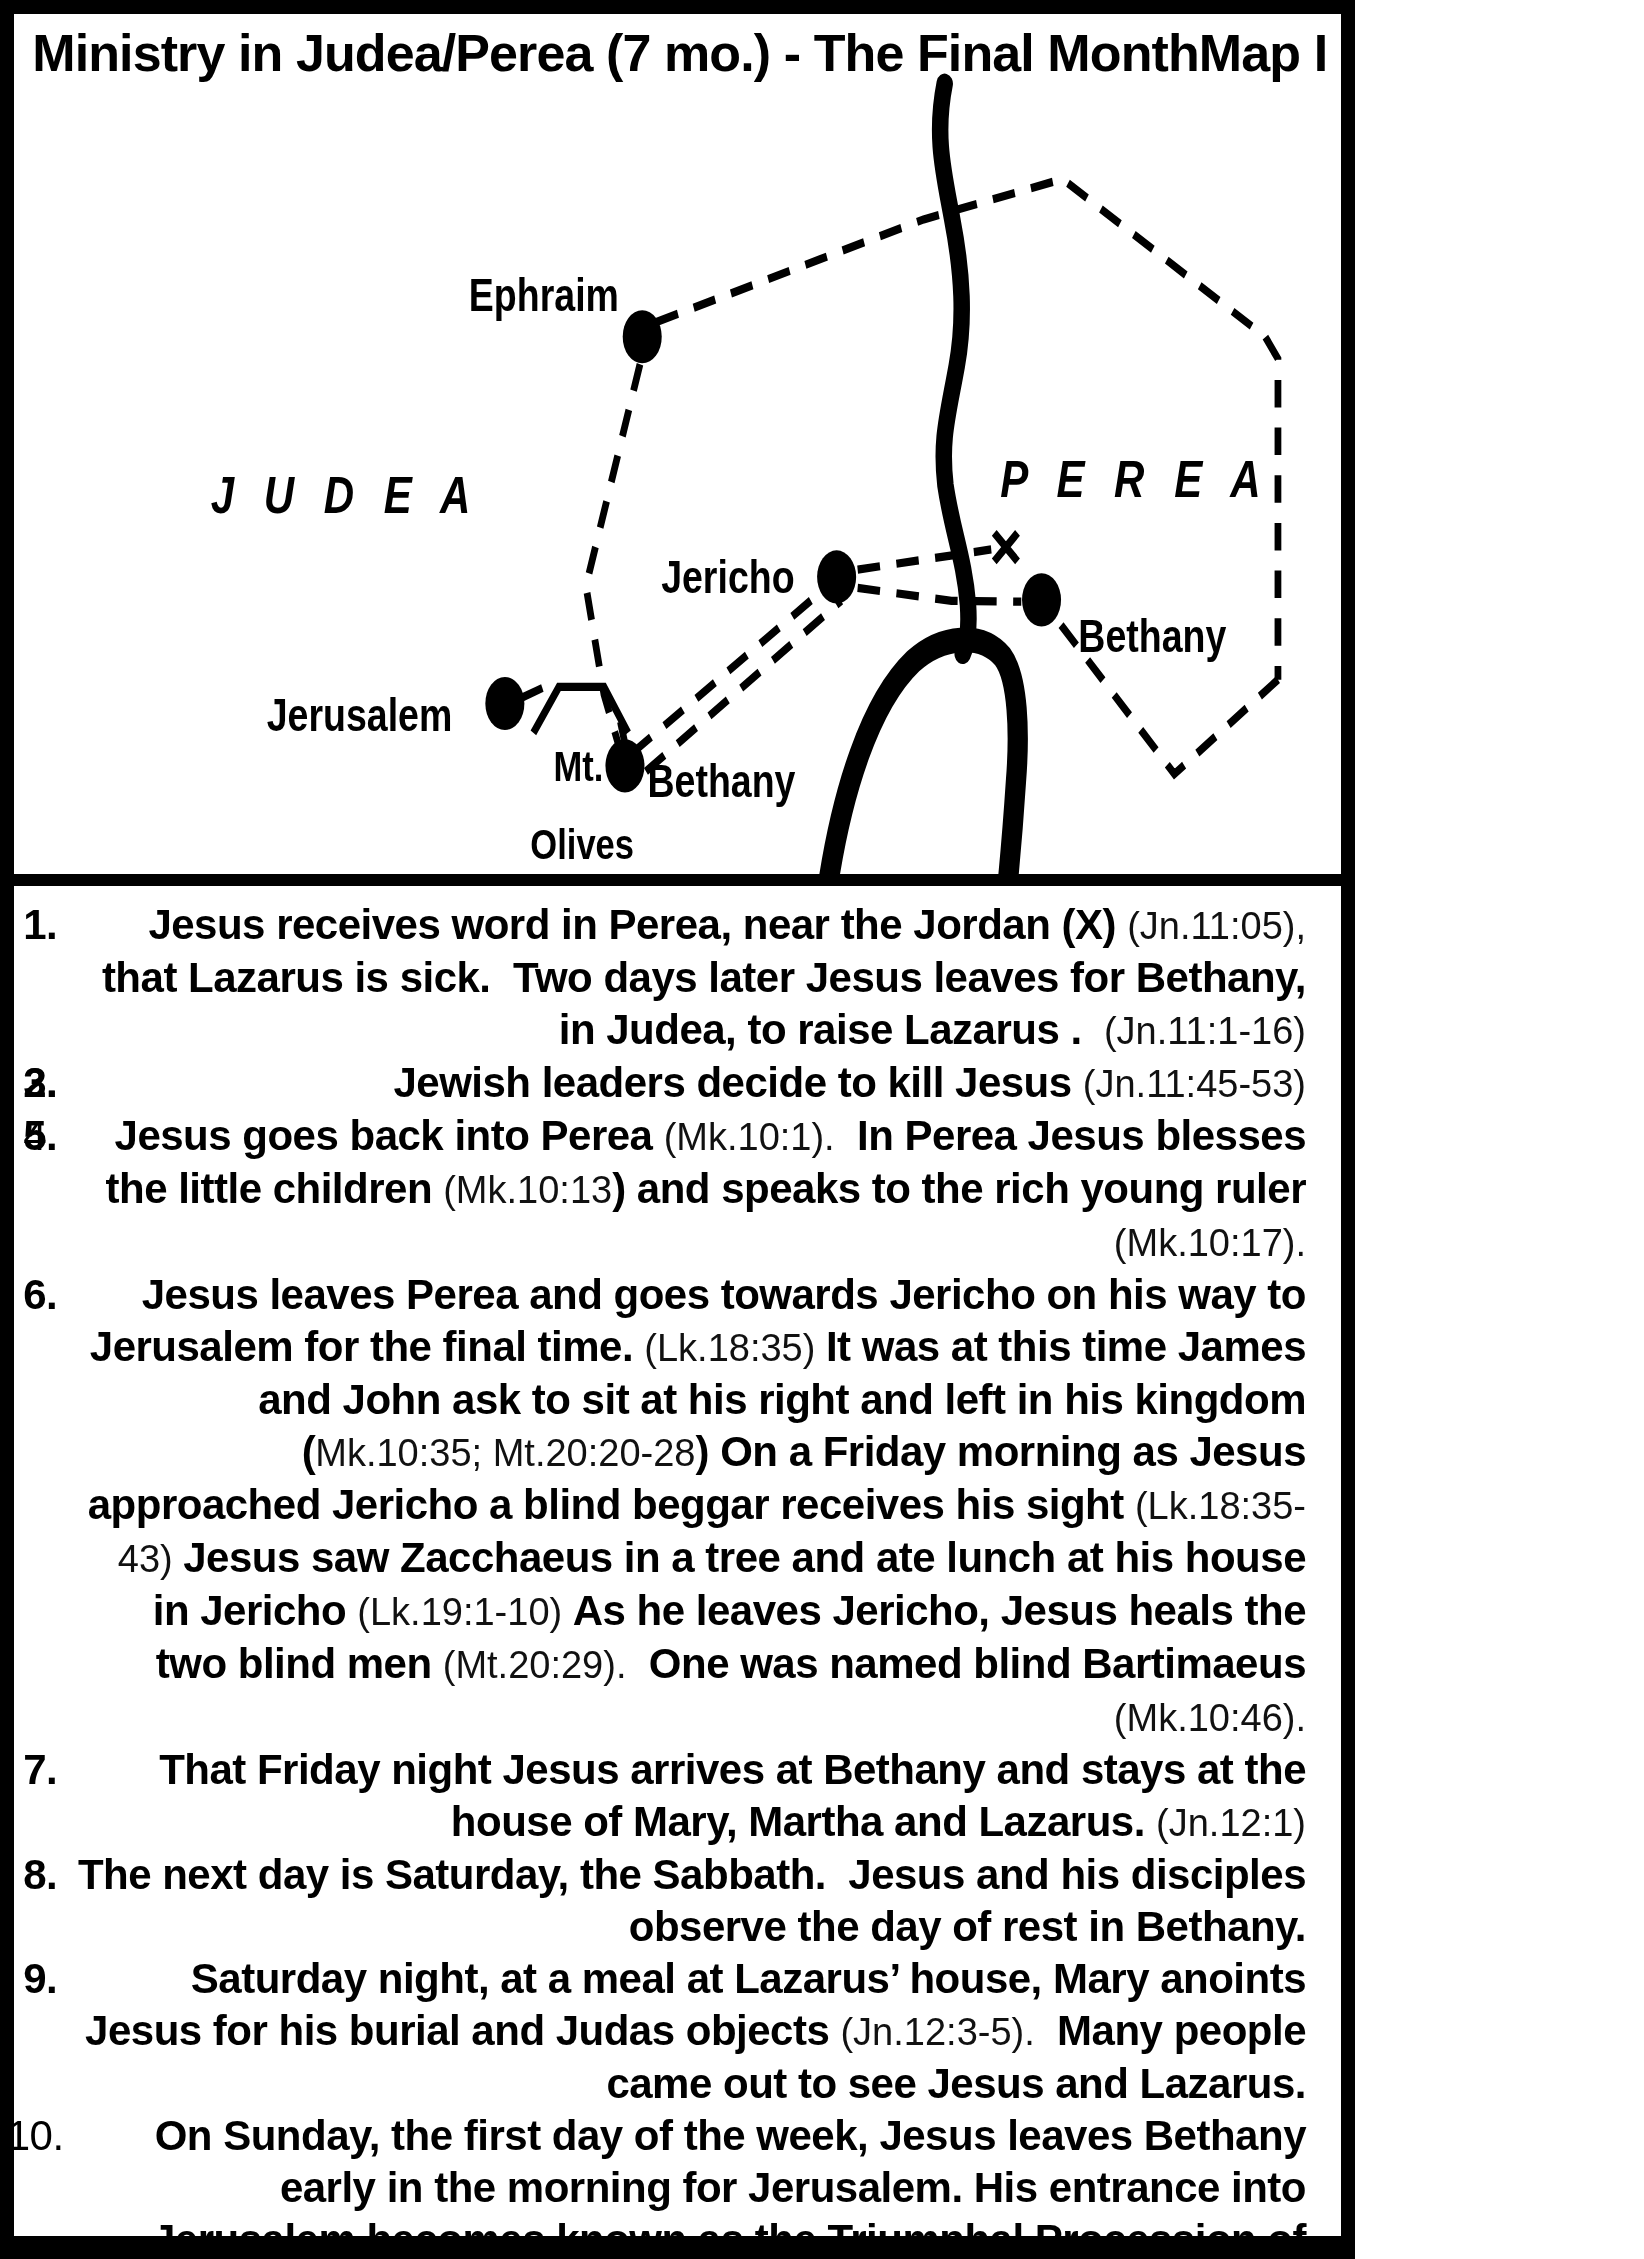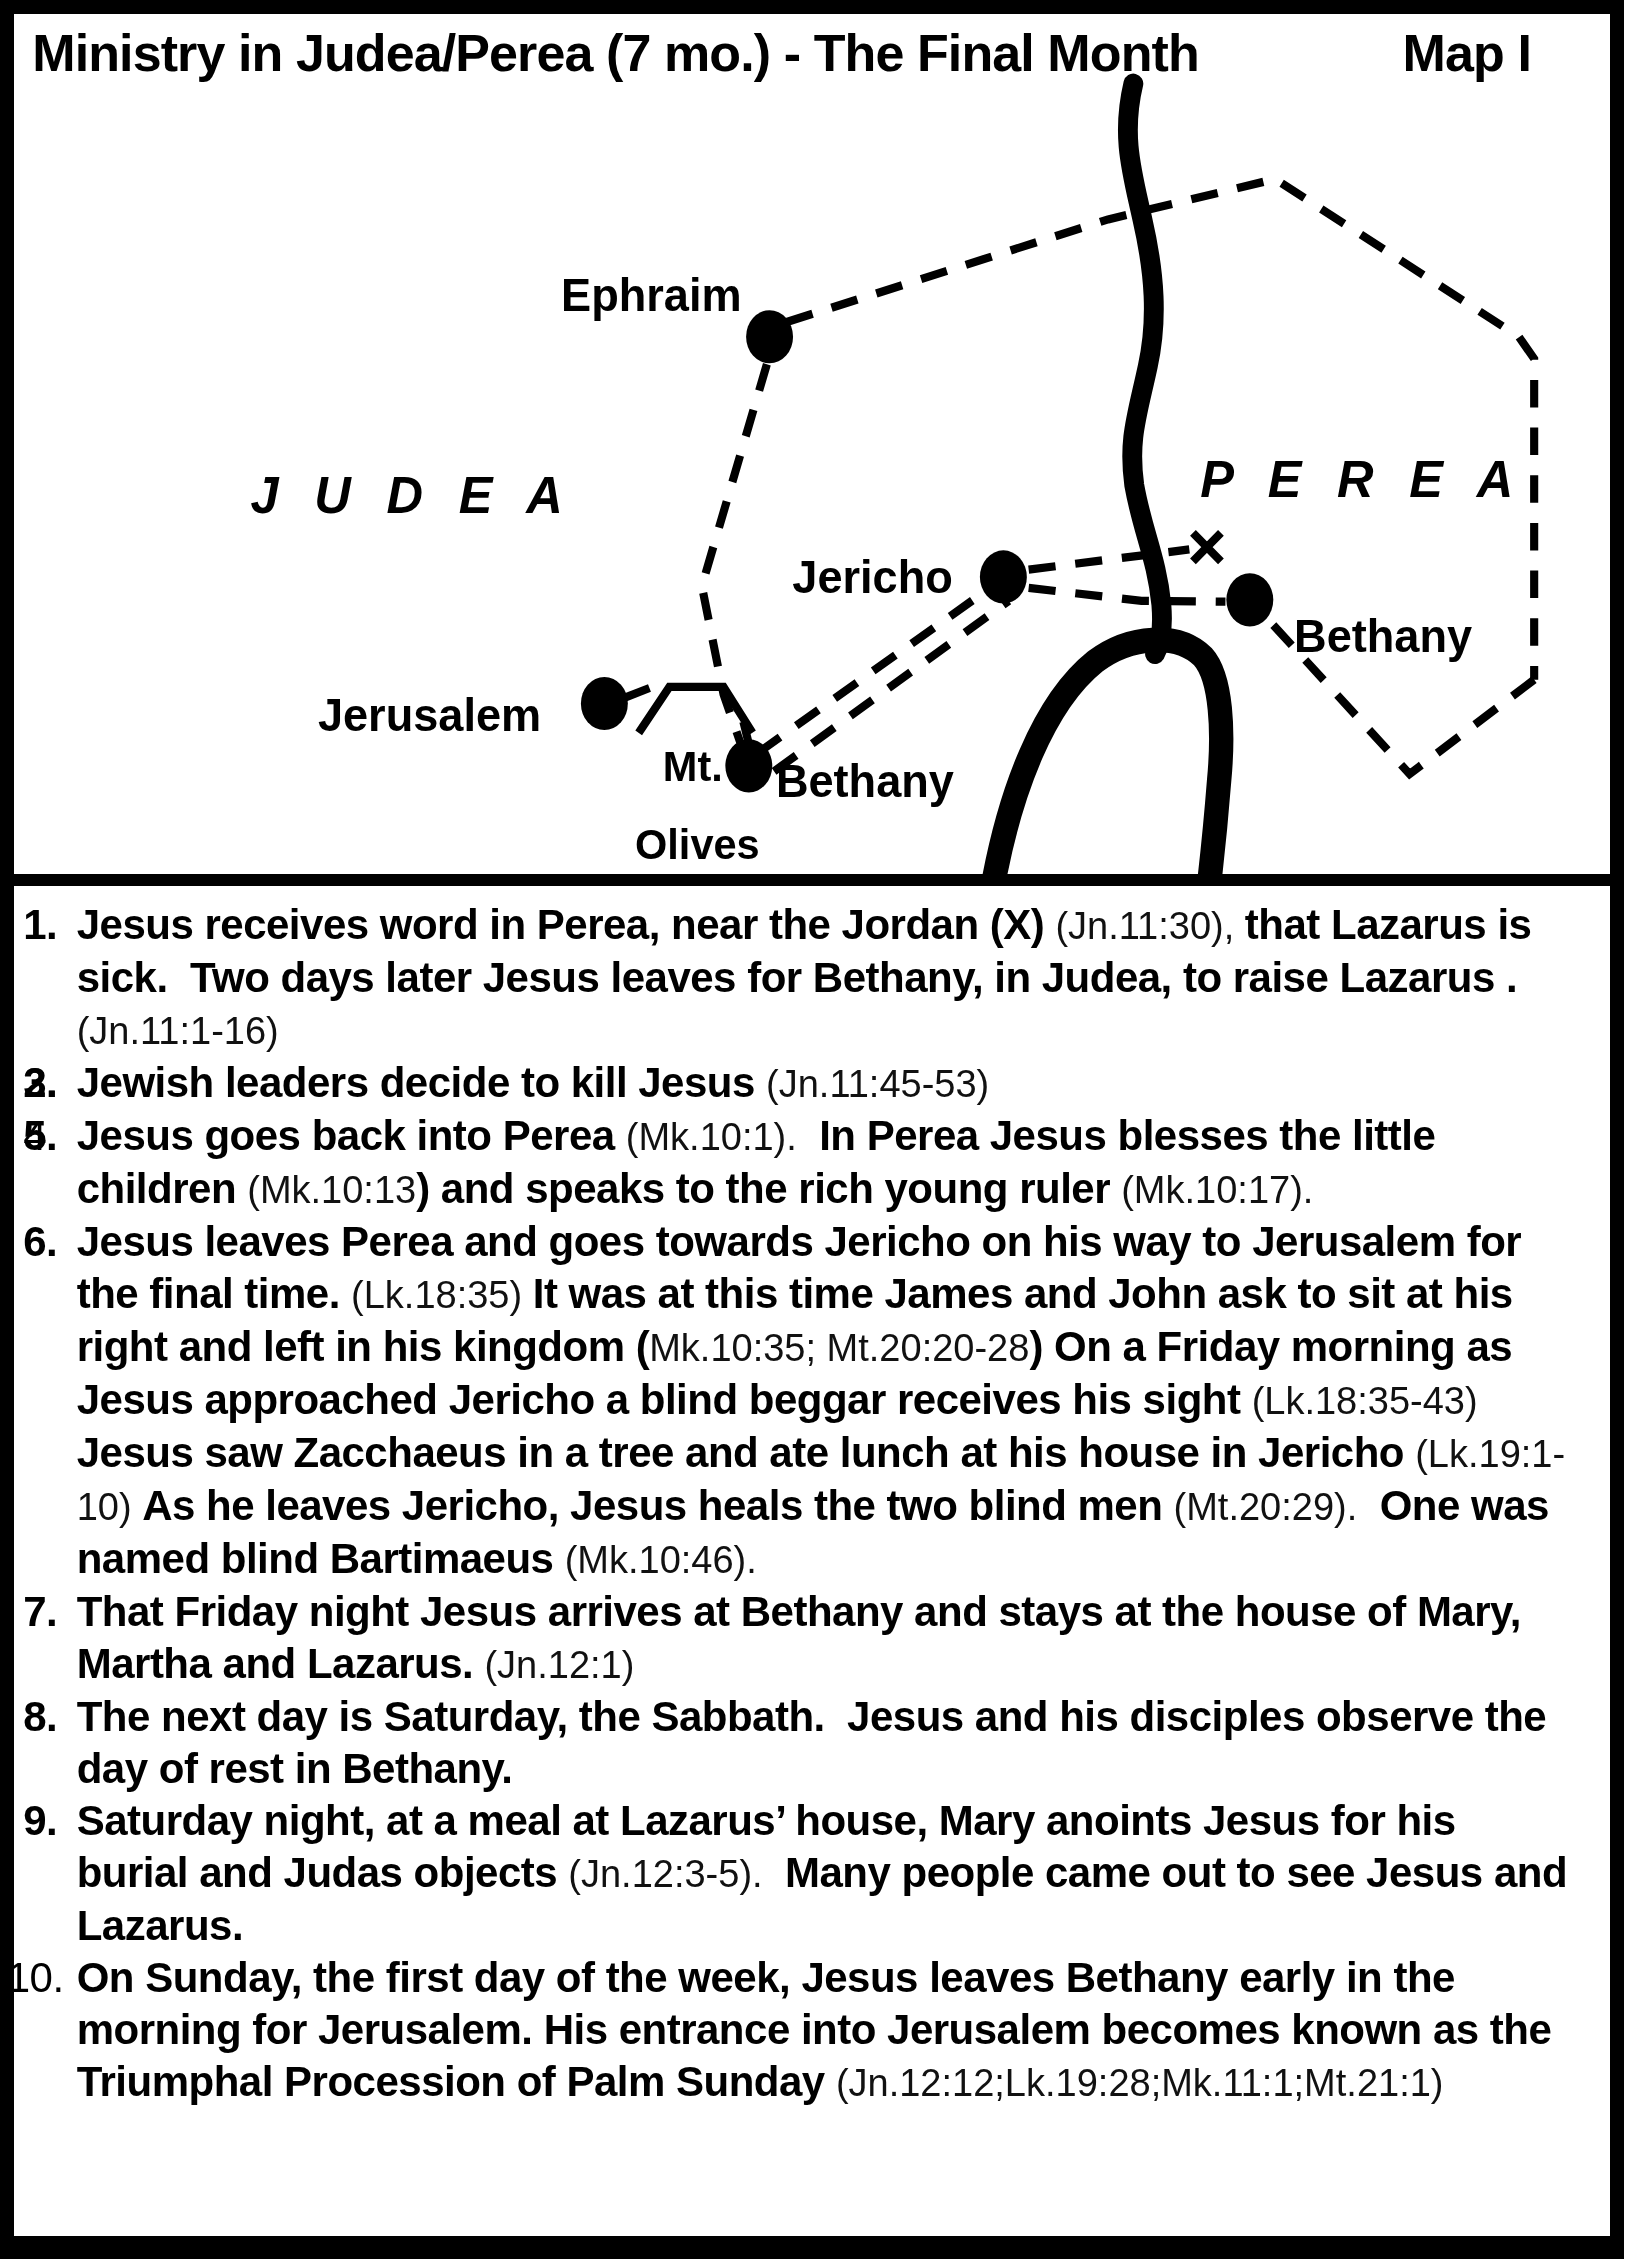--- a/index.html
+++ b/index.html
@@ -1,18 +1,18 @@
 <!DOCTYPE html>
 <html style="font-size:14.6px"><head>
 <meta charset="utf-8">
 <style>
   html,body{margin:0;padding:0;background:#fff;}
-  .page{box-sizing:border-box;width:1624px;height:2260px;background:#fff;
+  .page{box-sizing:border-box;width:1355px;height:2260px;background:#fff;
         border:14.6px solid #000;border-bottom-width:24px;
-        font-family:"Liberation Sans",sans-serif;color:#000;overflow:hidden;}
+        font-family:"Liberation Sans",sans-serif;color:#000;overflow:hidden;text-align:right;}
   .map-panel{position:relative;box-sizing:border-box;height:872px;border-bottom:12.8px solid #000;overflow:hidden;}
   .title-row{position:absolute;top:9.1px;left:18.3px;right:79px;display:flex;justify-content:space-between;
              font-size:52px;font-weight:bold;letter-spacing:-0.9px;white-space:nowrap;z-index:2;}
   svg.mapsvg{position:absolute;left:0;top:0;width:100%;height:100%;}
   svg.mapsvg text{font-family:"Liberation Sans",sans-serif;font-weight:bold;fill:#000;}
   svg.mapsvg text.city{font-size:50px;}
   svg.mapsvg text.region{font-size:56px;font-style:italic;letter-spacing:12px;}
   svg.mapsvg text.mount{font-size:46px;text-anchor:middle;}
   .water{fill:none;stroke:#000;stroke-linecap:round;}
   .dash{fill:none;stroke:#000;stroke-width:9;stroke-dasharray:30 22;}
@@ -72,21 +72,21 @@
           <text x="600" y="798" text-anchor="end" class="city">Jerusalem</text>
           <ellipse cx="830" cy="836" rx="26" ry="29" fill="#000000"></ellipse>
           <text x="860" y="870" text-anchor="start" class="city">Bethany</text>
           <text x="768" y="853" class="mount">Mt.</text>
           <text x="773" y="938" class="mount">Olives</text>
         </g>
     </svg>
   </div>
 
   <div class="events" id="events">
-      <div class="event"><span class="num">1.</span><span><span>Jesus receives word in Perea, near the Jordan (X) </span><span class="ref">(Jn.11:30), </span><span>that Lazarus is sick.&nbsp; Two days later Jesus leaves for Bethany, in Judea, to raise Lazarus .&nbsp; </span><span class="ref">(Jn.11:1-16)</span></span></div>
+      <div class="event"><span class="num">1.</span><span><span>Jesus receives word in Perea, near the Jordan (X) </span><span class="ref">(Jn.11:05), </span><span>that Lazarus is sick.&nbsp; Two days later Jesus leaves for Bethany, in Judea, to raise Lazarus .&nbsp; </span><span class="ref">(Jn.11:1-16)</span></span></div>
       <div class="event"><span class="num">2.</span></div>
       <div class="event"><span class="num">3.</span><span><span>Jewish leaders decide to kill Jesus </span><span class="ref">(Jn.11:45-53)</span></span></div>
       <div class="event"><span class="num thin">4.</span></div>
       <div class="event"><span class="num">5.</span><span><span>Jesus goes back into Perea </span><span class="ref">(Mk.10:1).</span><span>&nbsp; In Perea Jesus blesses the little children </span><span class="ref">(Mk.10:13</span><span>) and speaks to the rich young ruler </span><span class="ref">(Mk.10:17).</span></span></div>
       <div class="event"><span class="num">6.</span><span><span>Jesus leaves Perea and goes towards Jericho on his way to Jerusalem for the final time. </span><span class="ref">(Lk.18:35) </span><span>It was at this time James and John ask to sit at his right and left in his kingdom (</span><span class="ref">Mk.10:35; Mt.20:20-28</span><span>) On a Friday morning as Jesus approached Jericho a blind beggar receives his sight </span><span class="ref">(Lk.18:35-43) </span><span>Jesus saw Zacchaeus in a tree and ate lunch at his house in Jericho </span><span class="ref">(Lk.19:1-10) </span><span>As he leaves Jericho, Jesus heals the two blind men </span><span class="ref">(Mt.20:29).</span><span>&nbsp; One was named blind Bartimaeus </span><span class="ref">(Mk.10:46).</span></span></div>
       <div class="event"><span class="num">7.</span><span><span>That Friday night Jesus arrives at Bethany and stays at the house of Mary, Martha and Lazarus. </span><span class="ref">(Jn.12:1)</span></span></div>
       <div class="event"><span class="num">8.</span><span><span>The next day is Saturday, the Sabbath.&nbsp; Jesus and his disciples observe the day of rest in Bethany.</span></span></div>
       <div class="event"><span class="num">9.</span><span><span>Saturday night, at a meal at Lazarus’ house, Mary anoints Jesus for his burial and Judas objects </span><span class="ref">(Jn.12:3-5).</span><span>&nbsp; Many people came out to see Jesus and Lazarus.</span></span></div>
       <div class="event"><span class="num thin wide">10.</span><span><span>On Sunday, the first day of the week, Jesus leaves Bethany early in the morning for Jerusalem. His entrance into Jerusalem becomes known as the Triumphal Procession of Palm Sunday </span><span class="ref">(Jn.12:12;Lk.19:28;Mk.11:1;Mt.21:1)</span></span></div>
     </div>

